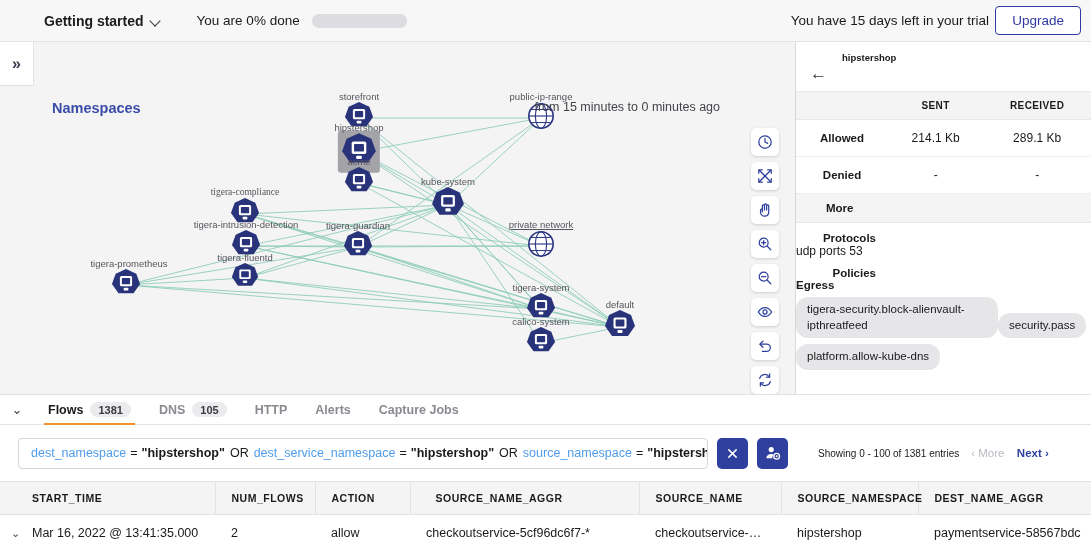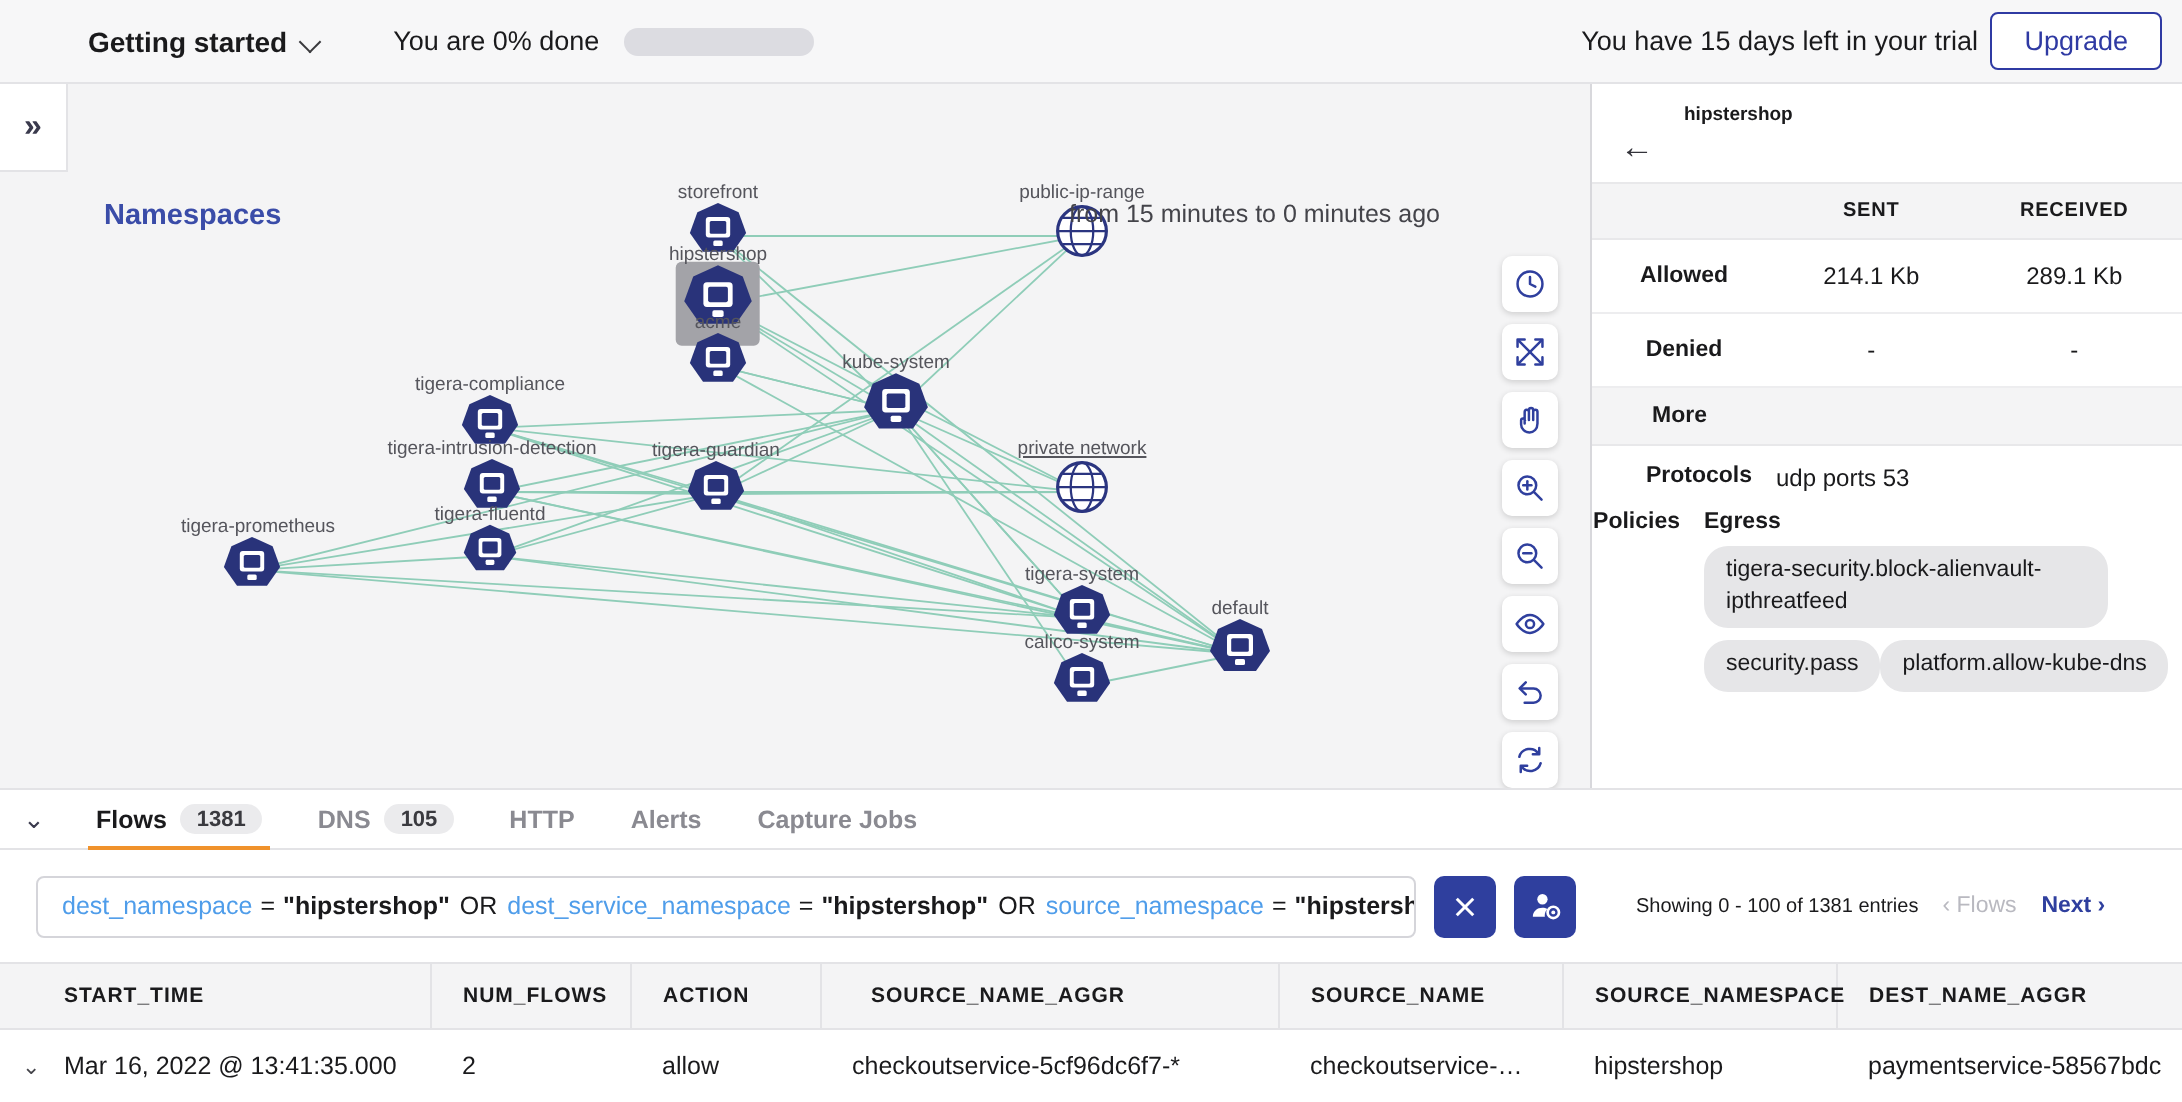--- a/index.html
+++ b/index.html
@@ -110,21 +110,21 @@
   .dtable td {
     font-size: 12px; color: #1a1a1c; padding: 11px 0; text-align: center;
     border-bottom: 1px solid #ededef;
   }
   .dtable td.rowlab { font-weight: bold; font-size: 11.5px; width: 92px; }
   .more-row td {
     background: #f4f4f5; font-weight: bold; font-size: 11.5px; text-align: left;
     padding: 8px 0 8px 30px; border-bottom: 1px solid #e8e8ea; border-top: 1px solid #e8e8ea;
   }
 
-  .kv { display: flex; padding: 9px 0 0 0; }
+  .kv { display: flex; padding: 9px 0 0 0; flex-direction: column; }
   .kv .k {
     width: 92px; text-align: right; padding-right: 12px;
     font-size: 11.5px; font-weight: bold; color: #1a1a1c;
   }
   .kv .v { font-size: 12px; color: #1a1a1c; }
   .kv .v.bold { font-weight: bold; font-size: 11.5px; }
   .pill {
     display: inline-block; background: #e6e6e8; border-radius: 12px;
     padding: 5px 11px; font-size: 11.5px; color: #1a1a1c; margin-top: 6px;
     max-width: 202px; line-height: 1.35;
@@ -297,21 +297,21 @@
               <rect x="13.5" y="21" width="5" height="3" rx="0.8" fill="#ffffff"></rect>
             </svg></div>
           <div class="node-label" style="left: 541px; top: 177px; text-decoration: underline;">private network</div>
           <div class="node" style="left: 541px; top: 204px;"><svg width="30" height="30" viewBox="0 0 32 32">
               <circle cx="16" cy="16" r="13" fill="#ffffff" stroke="#2b3580" stroke-width="1.7"></circle>
               <ellipse cx="16" cy="16" rx="6" ry="13" fill="none" stroke="#2b3580" stroke-width="1.2"></ellipse>
               <line x1="3" y1="16" x2="29" y2="16" stroke="#2b3580" stroke-width="1.2"></line>
               <line x1="5.5" y1="9" x2="26.5" y2="9" stroke="#2b3580" stroke-width="1.1"></line>
               <line x1="5.5" y1="23" x2="26.5" y2="23" stroke="#2b3580" stroke-width="1.1"></line>
             </svg></div>
-          <div class="node-label" style="left: 245px; top: 145px;">tigera-compliance</div>
+          <div class="node-label" style="left: 245px; top: 145px; font-family: Liberation Serif, serif;">tigera-compliance</div>
           <div class="node" style="left: 245px; top: 172px;"><svg width="30" height="30" viewBox="0 0 32 32">
               <polygon points="16,1 27,6 31,17 24,27 8,27 1,17 5,6" fill="#29337a"></polygon>
               <rect x="9.5" y="8.5" width="13" height="11" rx="1.6" fill="#ffffff"></rect>
               <rect x="11.6" y="10.6" width="8.8" height="6.8" rx="0.8" fill="#29337a"></rect>
               <rect x="13.5" y="21" width="5" height="3" rx="0.8" fill="#ffffff"></rect>
             </svg></div>
           <div class="node-label" style="left: 246px; top: 177px;">tigera-intrusion-detection</div>
           <div class="node" style="left: 246px; top: 204px;"><svg width="30" height="30" viewBox="0 0 32 32">
               <polygon points="16,1 27,6 31,17 24,27 8,27 1,17 5,6" fill="#29337a"></polygon>
               <rect x="9.5" y="8.5" width="13" height="11" rx="1.6" fill="#ffffff"></rect>
@@ -508,21 +508,21 @@
       <div class="sqbtn">
         <svg width="16" height="16" viewBox="0 0 18 18" fill="#ffffff">
           <circle cx="7" cy="5.2" r="2.9"></circle>
           <path d="M1.6 15c0-3.1 2.5-5 5.4-5 1 0 2 .25 2.8.7C8.9 11.6 8.3 12.9 8.3 14.2c0 .3 0 .55.06.8H1.6z"></path>
           <circle cx="13.1" cy="12.6" r="3.2" fill="none" stroke="#ffffff" stroke-width="1.5"></circle>
           <circle cx="13.1" cy="12.6" r="1.1"></circle>
         </svg>
       </div>
       <div class="showing">Showing 0 - 100 of 1381 entries</div>
       <div class="pager">
-        <span class="prev">‹ Flows</span>
+        <span class="prev">‹ More</span>
         <span style="display:inline-block;width:6px;"></span>
         <span class="next">Next ›</span>
       </div>
     </div>
 
     <table class="ftable">
       <colgroup>
         <col style="width:215px">
           <col style="width:100px">
           <col style="width:95px">

